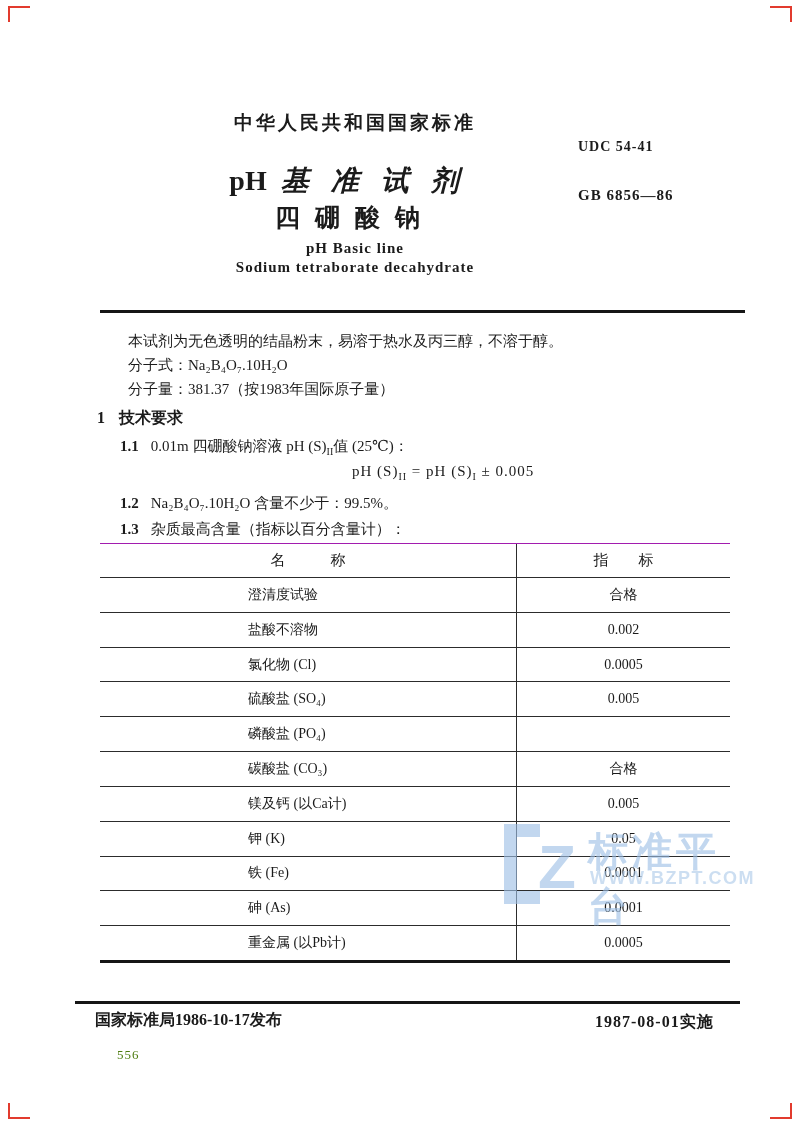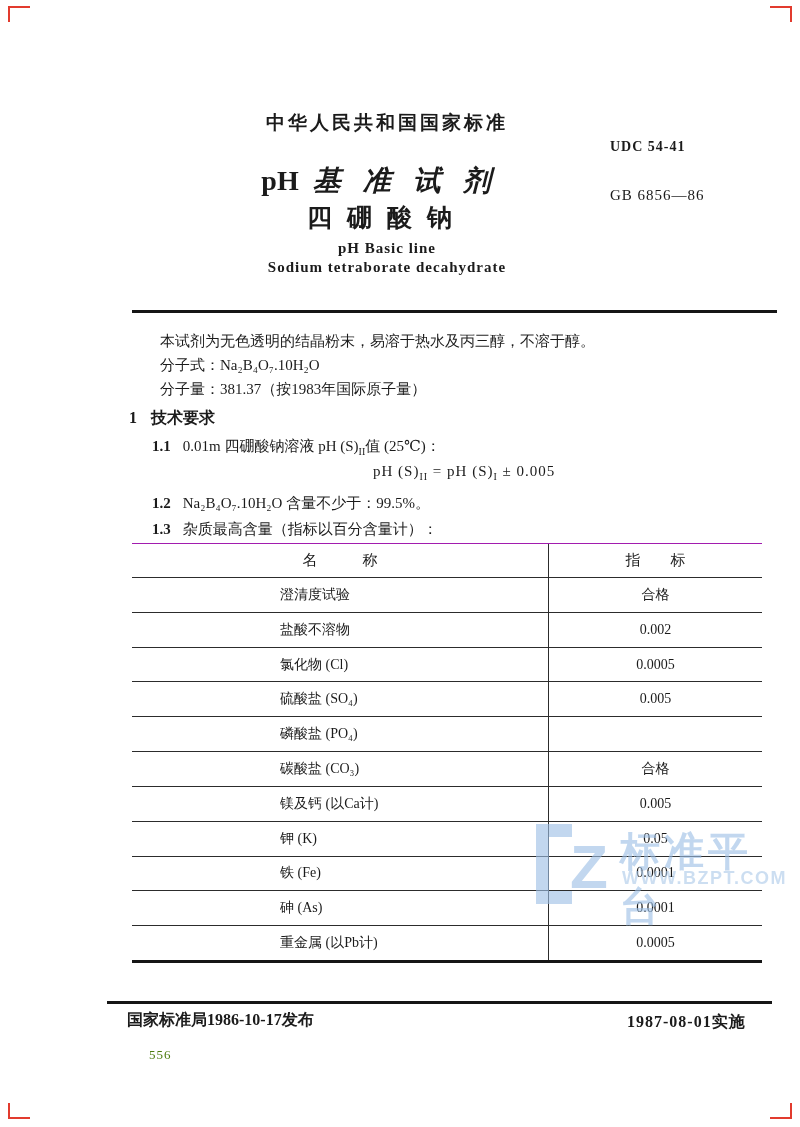--- a/index.html
+++ b/index.html
@@ -11,45 +11,45 @@
     color:#1b1b1b;
     overflow:hidden;
   }
   
   .cmark{position:absolute;width:20px;height:14px;}
   .cmark.tl{left:8px;top:6px;border-left:2px solid #e23b2e;border-top:2px solid #e23b2e;}
   .cmark.tr{right:8px;top:6px;border-right:2px solid #e23b2e;border-top:2px solid #e23b2e;}
   .cmark.bl{left:8px;bottom:8px;border-left:2px solid #e23b2e;border-bottom:2px solid #e23b2e;}
   .cmark.br{right:8px;bottom:8px;border-right:2px solid #e23b2e;border-bottom:2px solid #e23b2e;}
 
-  .abs{position:absolute;margin-left:32px;}
+  .abs{position:absolute;}
   .center-col{left:100px;width:510px;text-align:center;}
 
   .country-line{top:110px;font-size:19px;font-weight:700;letter-spacing:3px;}
   .udc{left:578px;top:139px;font-size:14px;font-weight:700;letter-spacing:1px;}
-  .gb{left:578px;top:187px;font-size:15px;font-weight:400;letter-spacing:1px;}
+  .gb{left:578px;top:187px;font-size:15px;font-weight:700;letter-spacing:1px;}
   .title-line{top:162px;font-size:28px;font-weight:700;}
   .title-line .cn{letter-spacing:22px;margin-left:14px;font-style:italic;}
   .subtitle-line{top:201px;font-size:25px;font-weight:700;letter-spacing:15px;}
   .en1{top:240px;font-size:15px;font-weight:700;letter-spacing:1px;}
   .en2{top:259px;font-size:15px;font-weight:700;letter-spacing:1px;}
 
   .toprule{left:100px;top:310px;width:645px;height:3px;background:#161616;}
 
   .body-text{font-size:15px;line-height:20px;}
   .intro1{left:128px;top:331px;}
   .intro2{left:128px;top:355px;}
   .intro3{left:128px;top:379px;}
 
   .sec-head{left:97px;top:408px;font-size:16px;font-weight:700;}
   .sec-head .num{margin-right:14px;}
   .clause{font-size:15px;}
   .clause .num{font-weight:700;margin-right:12px;}
   .c11{left:120px;top:437px;}
-  .equation{left:341px;top:463px;font-size:15px;letter-spacing:1px;}
+  .equation{left:352px;top:463px;font-size:15px;letter-spacing:1px;}
   .c12{left:120px;top:494px;}
   .c13{left:120px;top:520px;}
   sub{font-size:10px;line-height:0;}
 
   
   .imp-table{
     left:100px;top:543px;width:630px;height:420px;
     border-top:1px solid #a21caf;border-bottom:3px solid #161616;
     display:flex;flex-direction:column;box-sizing:border-box;
   }

